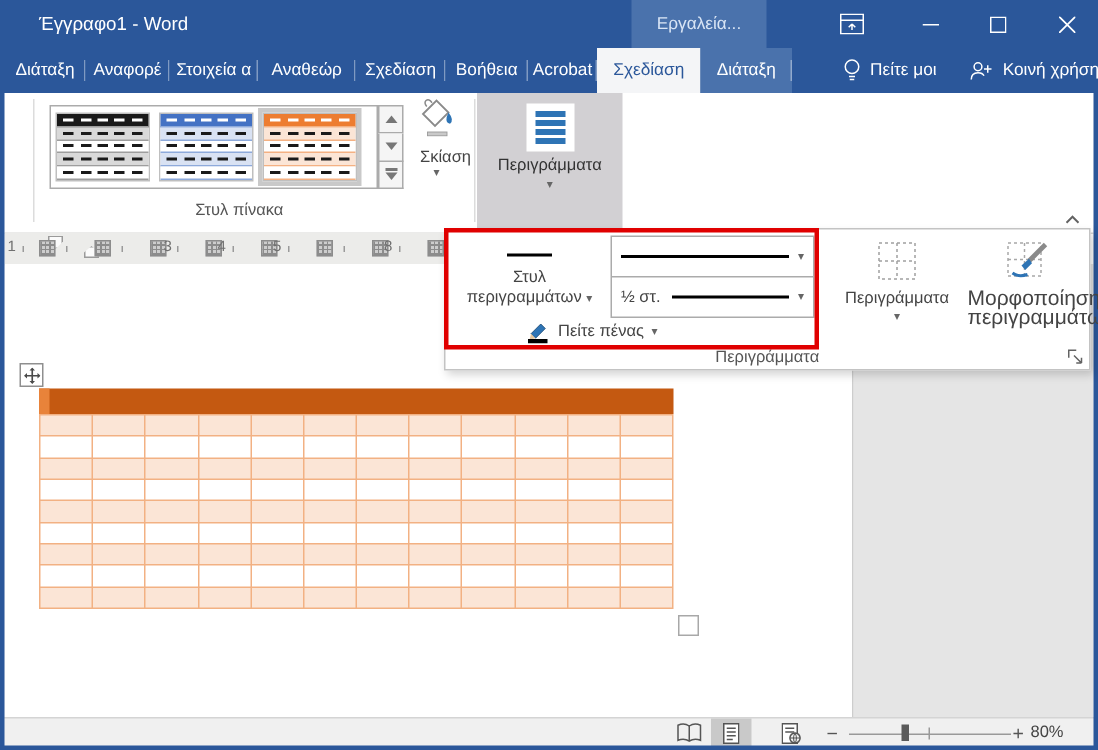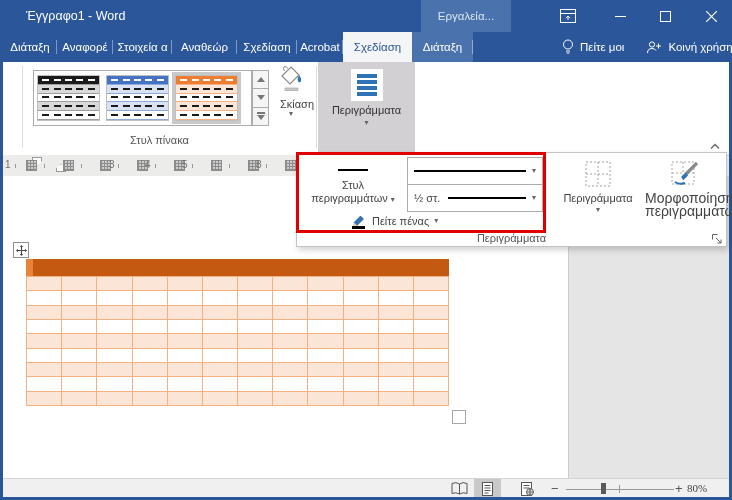--- a/index.html
+++ b/index.html
@@ -83,21 +83,21 @@
             grid-template-columns:repeat(12,1fr);grid-auto-rows:1fr;gap:1px;padding:1px;box-sizing:border-box;}
   .tbl-resize{position:absolute;left:449px;top:234px;width:12px;height:12px;background:#fff;border:1px solid #A8A8A8;}
   
   .statusbar{position:absolute;left:0;top:478px;width:732px;height:19px;background:#F0F0F0;border-top:1px solid #D4D4D4;box-sizing:content-box;}
   .sb-btn{position:absolute;top:0;height:19px;display:flex;align-items:center;justify-content:center;}
   .sb-sel{background:#C9C9C9;}
   .zoom-track{position:absolute;left:566px;top:10px;width:108px;height:1px;background:#999;}
   .zoom-detent{position:absolute;left:619px;top:6px;width:1px;height:8px;background:#999;}
   .zoom-thumb{position:absolute;left:601px;top:4px;width:5px;height:11px;background:#5A5A5A;}
   .zoom-sign{position:absolute;top:0;height:19px;line-height:19px;font-size:13px;color:#555;}
-  .zoom-label{position:absolute;left:687px;top:0;height:19px;line-height:19px;font-size:11px;color:#444;font-family:Liberation Serif, serif;}
+  .zoom-label{position:absolute;left:687px;top:0;height:19px;line-height:19px;font-size:11px;color:#444;}
   
   .wb-left{position:absolute;left:0;top:62px;width:3px;height:438px;background:#2B579A;}
   .wb-right{position:absolute;left:729px;top:62px;width:3px;height:438px;background:#2B579A;}
   .wb-bottom{position:absolute;left:0;top:497px;width:732px;height:3px;background:#2B579A;}
 </style>
 </head>
 <body>
 
 <div class="app">
 
@@ -130,20 +130,21 @@
     </div>
   </div>
 
   <div class="tabrow">
     <div class="tabs" id="tabs">
         <div class="tab normal" style="width: 54px;">Διάταξη</div>
         <div class="tab normal" style="width: 56px;">Αναφορέ</div>
         <div class="tab normal" style="width: 59px;">Στοιχεία α</div>
         <div class="tab normal" style="width: 65px;">Αναθεώρ</div>
         <div class="tab normal" style="width: 60px;">Σχεδίαση</div>
+        <div class="tab normal" style="width: 55px;">Βοήθεια</div>
         <div class="tab normal" style="width: 46px;">Acrobat</div>
         <div class="tab active" style="width: 69px;">Σχεδίαση</div>
         <div class="tab contextual" style="width: 61px;">Διάταξη</div>
       </div>
     <div class="tab-extras">
       <span class="extra">
         <svg width="12" height="16" viewBox="0 0 12 16">
           <circle cx="6" cy="5.5" r="4.5" fill="none" stroke="#fff"></circle>
           <line x1="4" y1="12" x2="8" y2="12" stroke="#fff"></line>
           <line x1="4.5" y1="14" x2="7.5" y2="14" stroke="#fff"></line>

